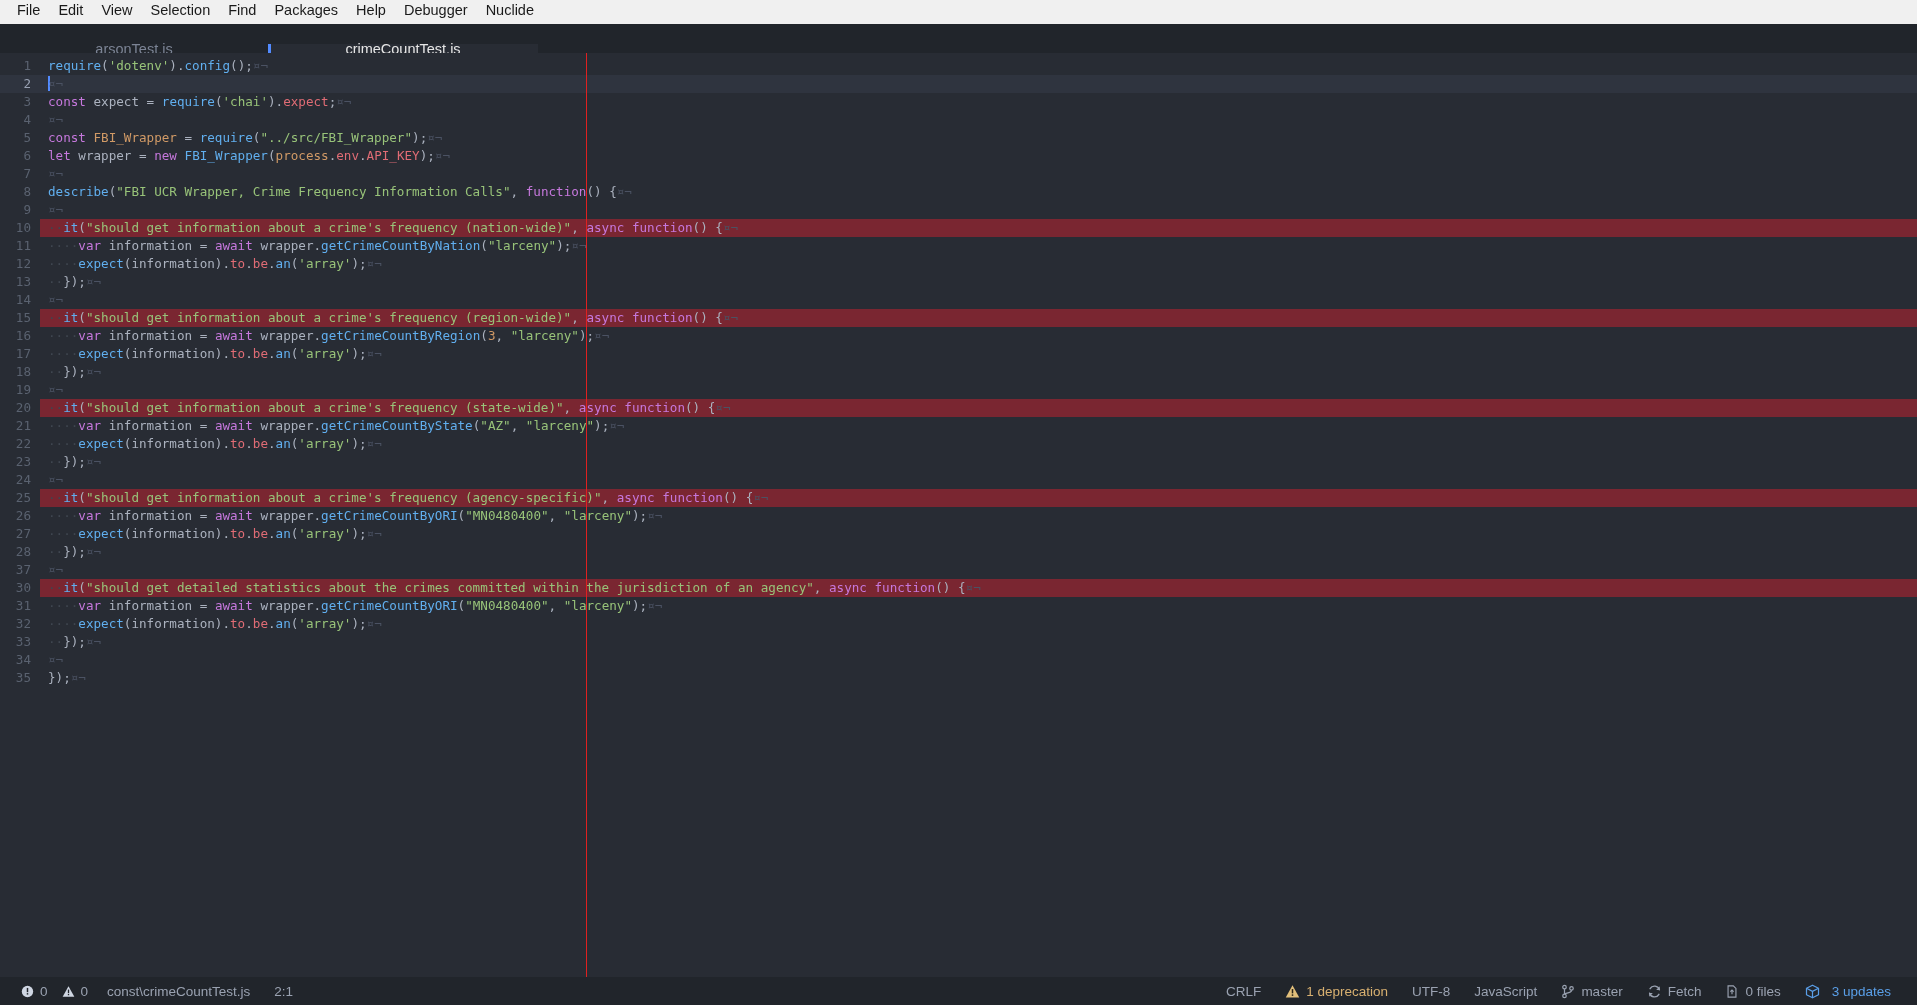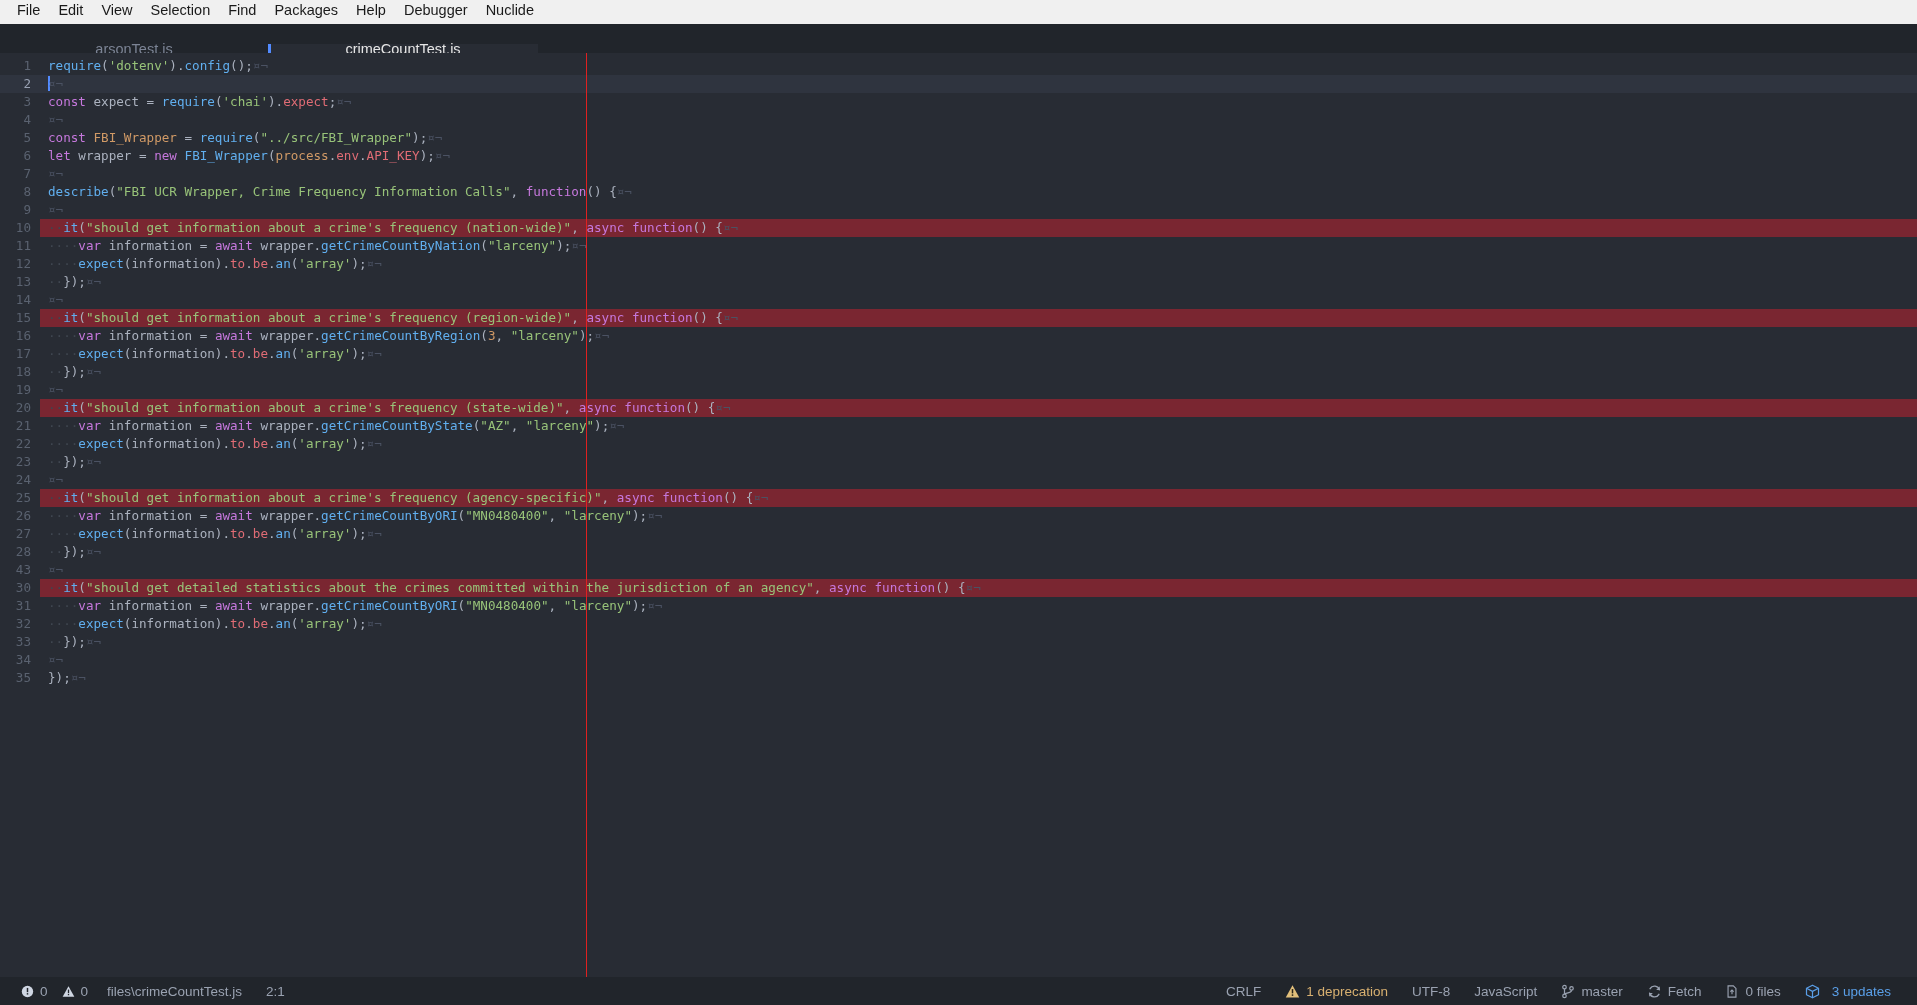--- a/index.html
+++ b/index.html
@@ -183,21 +183,21 @@
         <div class="line"><div class="row-bg"></div><div class="gutter">19</div><div class="code"><span class="i">¤¬</span></div></div>
         <div class="line hl"><div class="row-bg"></div><div class="gutter">20</div><div class="code"><span class="ws">··</span><span class="f">it</span><span class="p">(</span><span class="s">"should get information about a crime's frequency (state-wide)"</span><span class="p">,</span><span class="p"> </span><span class="k">async</span><span class="p"> </span><span class="k">function</span><span class="p">(</span><span class="p">)</span><span class="p"> </span><span class="p">{</span><span class="i">¤¬</span></div></div>
         <div class="line"><div class="row-bg"></div><div class="gutter">21</div><div class="code"><span class="ws">····</span><span class="k">var</span><span class="p"> </span><span class="t">information</span><span class="p"> </span><span class="p">=</span><span class="p"> </span><span class="k">await</span><span class="p"> </span><span class="t">wrapper</span><span class="p">.</span><span class="f">getCrimeCountByState</span><span class="p">(</span><span class="s">"AZ"</span><span class="p">,</span><span class="p"> </span><span class="s">"larceny"</span><span class="p">)</span><span class="p">;</span><span class="i">¤¬</span></div></div>
         <div class="line"><div class="row-bg"></div><div class="gutter">22</div><div class="code"><span class="ws">····</span><span class="f">expect</span><span class="p">(</span><span class="t">information</span><span class="p">)</span><span class="p">.</span><span class="v">to</span><span class="p">.</span><span class="v">be</span><span class="p">.</span><span class="f">an</span><span class="p">(</span><span class="s">'array'</span><span class="p">)</span><span class="p">;</span><span class="i">¤¬</span></div></div>
         <div class="line"><div class="row-bg"></div><div class="gutter">23</div><div class="code"><span class="ws">··</span><span class="p">}</span><span class="p">)</span><span class="p">;</span><span class="i">¤¬</span></div></div>
         <div class="line"><div class="row-bg"></div><div class="gutter">24</div><div class="code"><span class="i">¤¬</span></div></div>
         <div class="line hl"><div class="row-bg"></div><div class="gutter">25</div><div class="code"><span class="ws">··</span><span class="f">it</span><span class="p">(</span><span class="s">"should get information about a crime's frequency (agency-specific)"</span><span class="p">,</span><span class="p"> </span><span class="k">async</span><span class="p"> </span><span class="k">function</span><span class="p">(</span><span class="p">)</span><span class="p"> </span><span class="p">{</span><span class="i">¤¬</span></div></div>
         <div class="line"><div class="row-bg"></div><div class="gutter">26</div><div class="code"><span class="ws">····</span><span class="k">var</span><span class="p"> </span><span class="t">information</span><span class="p"> </span><span class="p">=</span><span class="p"> </span><span class="k">await</span><span class="p"> </span><span class="t">wrapper</span><span class="p">.</span><span class="f">getCrimeCountByORI</span><span class="p">(</span><span class="s">"MN0480400"</span><span class="p">,</span><span class="p"> </span><span class="s">"larceny"</span><span class="p">)</span><span class="p">;</span><span class="i">¤¬</span></div></div>
         <div class="line"><div class="row-bg"></div><div class="gutter">27</div><div class="code"><span class="ws">····</span><span class="f">expect</span><span class="p">(</span><span class="t">information</span><span class="p">)</span><span class="p">.</span><span class="v">to</span><span class="p">.</span><span class="v">be</span><span class="p">.</span><span class="f">an</span><span class="p">(</span><span class="s">'array'</span><span class="p">)</span><span class="p">;</span><span class="i">¤¬</span></div></div>
         <div class="line"><div class="row-bg"></div><div class="gutter">28</div><div class="code"><span class="ws">··</span><span class="p">}</span><span class="p">)</span><span class="p">;</span><span class="i">¤¬</span></div></div>
-        <div class="line"><div class="row-bg"></div><div class="gutter">43</div><div class="code"><span class="i">¤¬</span></div></div>
+        <div class="line"><div class="row-bg"></div><div class="gutter">37</div><div class="code"><span class="i">¤¬</span></div></div>
         <div class="line hl"><div class="row-bg"></div><div class="gutter">30</div><div class="code"><span class="ws">··</span><span class="f">it</span><span class="p">(</span><span class="s">"should get detailed statistics about the crimes committed within the jurisdiction of an agency"</span><span class="p">,</span><span class="p"> </span><span class="k">async</span><span class="p"> </span><span class="k">function</span><span class="p">(</span><span class="p">)</span><span class="p"> </span><span class="p">{</span><span class="i">¤¬</span></div></div>
         <div class="line"><div class="row-bg"></div><div class="gutter">31</div><div class="code"><span class="ws">····</span><span class="k">var</span><span class="p"> </span><span class="t">information</span><span class="p"> </span><span class="p">=</span><span class="p"> </span><span class="k">await</span><span class="p"> </span><span class="t">wrapper</span><span class="p">.</span><span class="f">getCrimeCountByORI</span><span class="p">(</span><span class="s">"MN0480400"</span><span class="p">,</span><span class="p"> </span><span class="s">"larceny"</span><span class="p">)</span><span class="p">;</span><span class="i">¤¬</span></div></div>
         <div class="line"><div class="row-bg"></div><div class="gutter">32</div><div class="code"><span class="ws">····</span><span class="f">expect</span><span class="p">(</span><span class="t">information</span><span class="p">)</span><span class="p">.</span><span class="v">to</span><span class="p">.</span><span class="v">be</span><span class="p">.</span><span class="f">an</span><span class="p">(</span><span class="s">'array'</span><span class="p">)</span><span class="p">;</span><span class="i">¤¬</span></div></div>
         <div class="line"><div class="row-bg"></div><div class="gutter">33</div><div class="code"><span class="ws">··</span><span class="p">}</span><span class="p">)</span><span class="p">;</span><span class="i">¤¬</span></div></div>
         <div class="line"><div class="row-bg"></div><div class="gutter">34</div><div class="code"><span class="i">¤¬</span></div></div>
         <div class="line"><div class="row-bg"></div><div class="gutter">35</div><div class="code"><span class="p">}</span><span class="p">)</span><span class="p">;</span><span class="i">¤¬</span></div></div>
       </div>
   </div>
 
   <div class="statusbar">
@@ -216,21 +216,21 @@
         <span class="ico">
           <svg width="13" height="13" viewBox="0 0 16 16">
               <path d="M8 1.4 L15.2 14.4 L0.8 14.4 Z" fill="#cfd6e2"></path>
               <rect x="7.2" y="5.6" width="1.6" height="4.4" fill="#21252b"></rect>
               <rect x="7.2" y="11" width="1.6" height="1.6" fill="#21252b"></rect>
             </svg>
         </span>
         <span>0</span>
       </div>
       <div class="sb-item">
-        <span>files\crimeCountTest.js</span>
+        <span>const\crimeCountTest.js</span>
       </div>
       <div class="sb-item">
         <span>2:1</span>
       </div>
     </div>
 
     <div class="sb-right">
       <div class="sb-item">
         <span>CRLF</span>
       </div>

